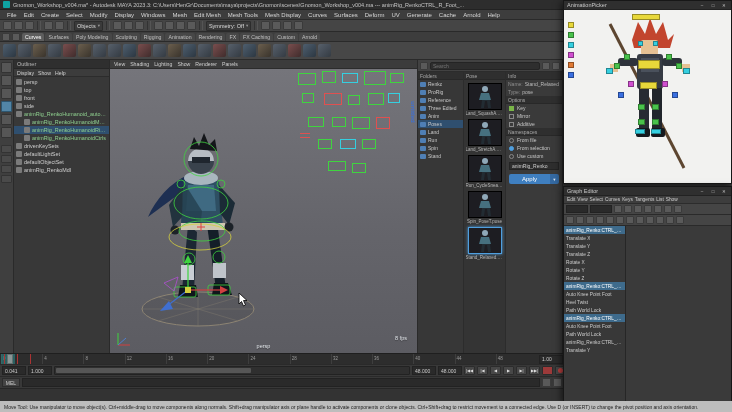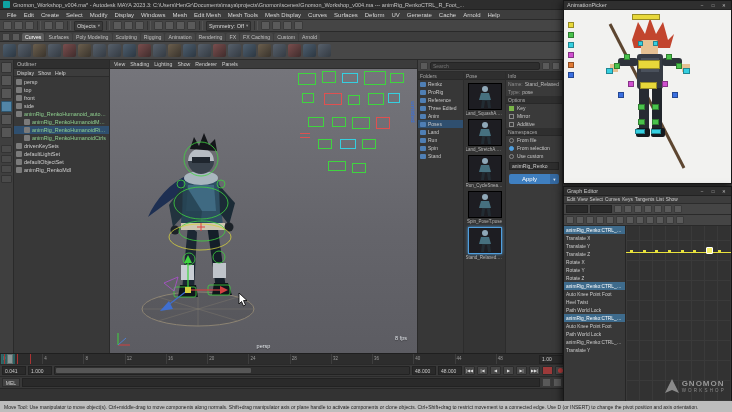--- a/index.html
+++ b/index.html
@@ -810,36 +810,16 @@
           <div class="grow">
           <span class="trunc">Path World Lock</span>
         </div>
           <div class="grow">
           <span class="trunc">animRig_Renko:CTRL_Root</span>
         </div>
           <div class="grow">
           <span class="trunc">Translate Y</span>
         </div>
         </div>
-      <div class="ge-canvas">
-        <i class="curve"></i>
-        <i class="gkey" style="left:4%"></i>
-        <i class="gkey" style="left:16%"></i>
-        <i class="gkey" style="left:28%"></i>
-        <i class="gkey" style="left:40%"></i>
-        <i class="gkey" style="left:52%"></i>
-        <i class="gkey" style="left:64%"></i>
-        <i class="gkey big" style="left:76%"></i>
-        <i class="gkey" style="left:88%"></i>
-        <div class="wm">
-          <svg width="14" height="14" viewBox="0 0 14 14">
-            <path d="M7 0 L14 14 L7 11 L0 14 Z" fill="#9a9a9a"></path>
-          </svg>
-          <div>
-            <div class="wm-t1">GNOMON</div>
-            <div class="wm-t2">WORKSHOP</div>
-          </div>
-        </div>
-      </div>
     </div>
   </div>
 
 </div>
 
 </body></html>

